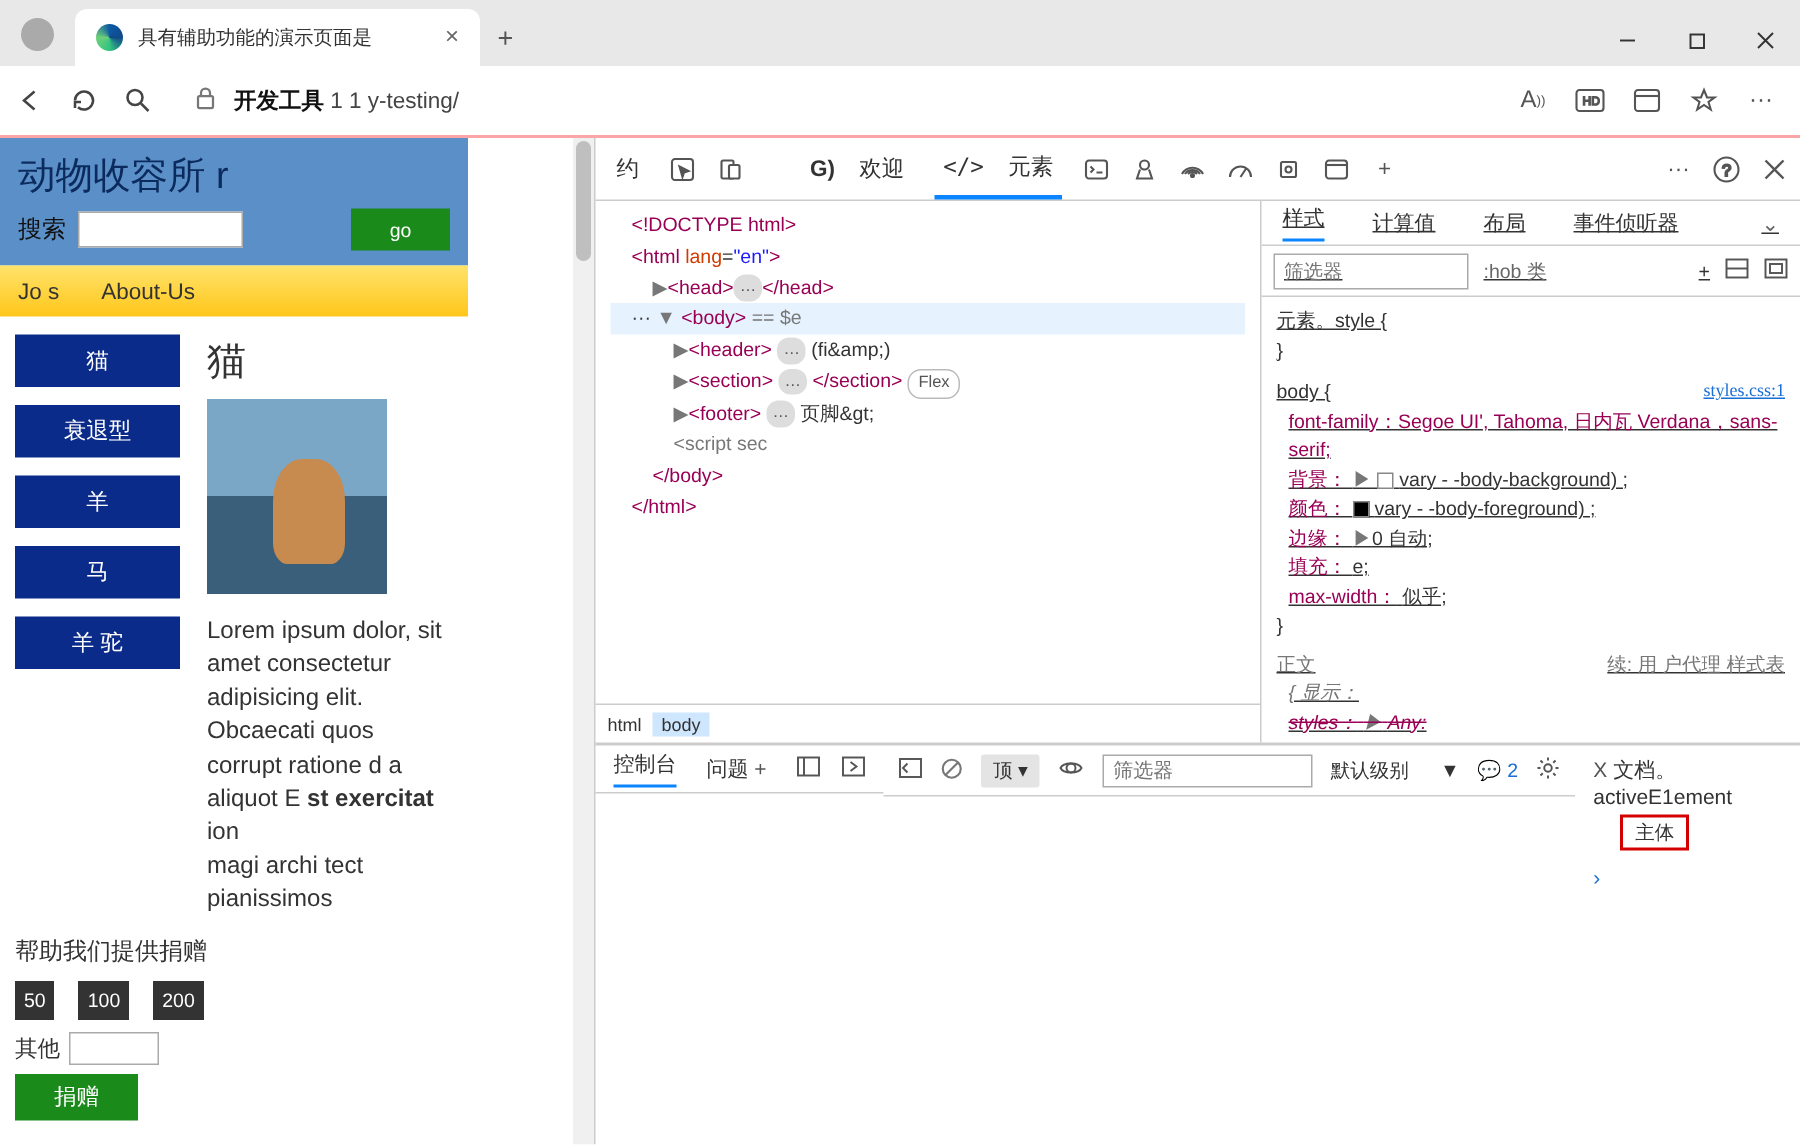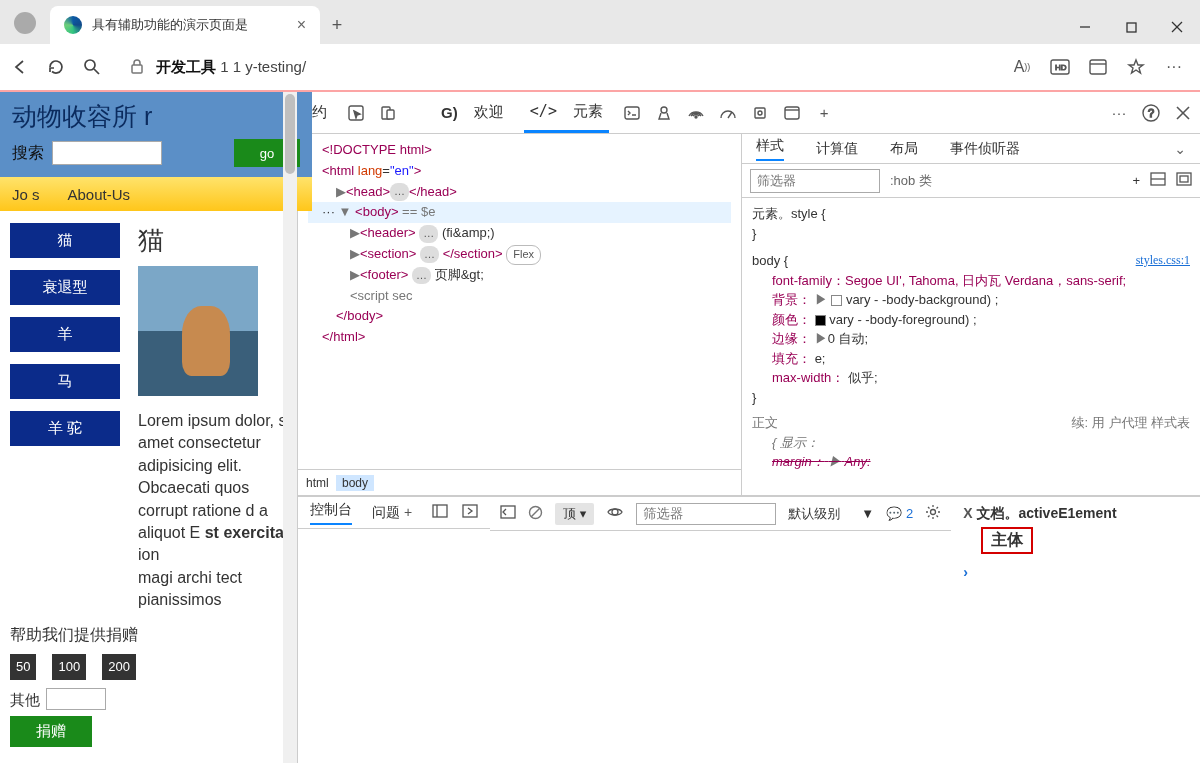--- a/index.html
+++ b/index.html
@@ -12,21 +12,21 @@
 .tab-plus { width:34px;height:38px;display:flex;align-items:center;justify-content:center;color:#555;font-size:18px; }
 .win-ctrl { margin-left:auto;display:flex;gap:0; }
 .win-btn { width:46px;height:34px;display:flex;align-items:center;justify-content:center;color:#333;font-size:13px; }
 .toolbar { height:48px; display:flex; align-items:center; padding:0 10px; gap:16px; border-bottom:2px solid #fca5a5; background:#fff; }
 .t-ic { width:20px;height:20px;display:flex;align-items:center;justify-content:center;color:#555;font-size:16px;stroke:#555; }
 .omni { flex:1;display:flex;align-items:center;gap:12px;padding:0 12px;height:34px;border-radius:17px;font-size:15px;color:#444; }
 .omni .lock { color:#777; }
 .omni b { color:#111;font-weight:600; }
 .tb-right { display:flex;gap:18px;margin-right:6px; }
 .workspace { height:671px; display:flex; }
-.page-col { width:297px; position:relative; background:#fff; }
+.page-col { width:396px; position:relative; background:#fff; }
 .page-scroll { position:absolute; right:0; top:0; bottom:0; width:14px; background:#f0f0f0; }
 .thumb { position:absolute; right:2px; top:2px; width:10px; height:80px; background:#bfbfbf; border-radius:5px; }
 .page { width:312px; }
 .hero { background:#5b8fc7; padding:8px 12px 10px; }
 .hero h1 { font-size:25px; color:#0b2b5e; font-weight:400; }
 .srch-row { display:flex; align-items:center; gap:8px; margin-top:6px; }
 .srch-row span { color:#111; font-size:16px; }
 .srch-row input { width:110px; height:24px; border:1px solid #aaa; background:#fff; }
 .go { background:#1a8a1a;color:#fff;border:none;width:66px;height:28px;margin-left:auto;font-size:13px; }
 .nav { height:40px; background:linear-gradient(#ffd63a,#ff9900); display:flex; align-items:center; gap:20px; padding:0 14px; font-size:17px; }
@@ -63,51 +63,51 @@
 .tag-p { color:#905; }
 .tag-a { color:#d13a00; }
 .tag-v { color:#1a1aff; }
 .dots { display:inline-block;background:#ddd;border-radius:8px;padding:0 4px;color:#555;font-size:11px;vertical-align:middle; }
 .flex-b { display:inline-block;border:1px solid #bbb;border-radius:9px;padding:0 6px;font-size:11px;color:#555; }
 .tri { color:#777; }
 .sel-row { background:#e6f3ff; }
 .dollar { color:#777; }
 .crumb { height:26px; border-top:1px solid #ccc; padding:2px 8px; font-size:12px; display:flex; align-items:center; gap:2px; }
 .crumb .bsel { background:#cfe6ff; padding:1px 6px; }
-.styles-col { flex:1; display:flex; flex-direction:column; }
+.styles-col { flex:1; display:flex; flex-direction:column;text-decoration:underline; }
 .st-tabs { height:30px; display:flex; align-items:center; gap:32px; padding:0 14px; border-bottom:1px solid #ccc; font-size:14px; }
 .st-tabs span.on { border-bottom:2px solid #0a84ff; padding-bottom:4px; }
 .st-tabs .chev { margin-left:auto; color:#666; }
 .st-filter { height:34px; display:flex; align-items:center; gap:10px; padding:0 8px; border-bottom:1px solid #ccc; font-size:13px; }
 .st-filter input { width:130px;height:24px;border:1px solid #aaa;padding:0 6px;font-size:13px; }
 .hob { color:#666; }
 .st-body { flex:1; padding:6px 10px; font-family:Consolas,monospace; font-size:13px; line-height:1.5; overflow:hidden; }
 .st-body .sel { color:#333; }
-.st-body .prop { margin-left:20px; color:#905; }
+.st-body .prop { margin-left:8px; color:#905; }
 .st-body .val { color:#333; }
 .link { float:right; color:#1a6fd6; text-decoration:underline; font-family:"Segoe UI"; font-size:12px; }
 .swatch { display:inline-block;width:11px;height:11px;border:1px solid #888;vertical-align:middle; }
 .swatch.bk { background:#000; }
 .ua { color:#777; display:flex; justify-content:space-between; margin-top:6px; }
 .strike { color:#aaa; text-decoration:line-through; font-style:italic; }
 .console { border-top:2px solid #ccc; display:flex; flex-direction:row; height:268px; }
 .c-tabs { height:32px; display:flex; align-items:center; gap:20px; padding:0 12px; font-size:14px; border-bottom:1px solid #ccc; }
 .c-tabs span.on { border-bottom:2px solid #0a84ff; padding-bottom:4px; }
 .c-tabs .plus { color:#555; }
 .c-tabs .ric { margin-left:auto; display:flex; gap:14px; color:#555; }
 .c-tools { height:34px; display:flex; align-items:center; gap:12px; padding:0 10px; border-bottom:1px solid #ccc; font-size:13px; }
 .c-tools input { width:140px;height:22px;border:1px solid #aaa;padding:0 6px; }
 .top-sel { background:#e4e4e4;padding:2px 8px;border-radius:2px; }
 .lvl { display:flex;align-items:center;gap:21px; }
 .bubble { color:#1a6fd6; }
 .gear-r { margin-left:auto; }
-.c-out { flex:1; padding:8px 12px; font-family:Consolas,monospace; font-size:14px;font-weight:bold; }
+.c-out { flex:1; padding:8px 12px; font-family:Consolas,monospace; font-size:14px; }
 .c-out .line1 { color:#333; }
 .c-out .xmark { color:#555; margin-right:4px; }
-.res-box { display:inline-block; border:2px solid #d40000; padding:1px 8px; font-size:16px; margin:4px 0 0 18px; font-family:"Segoe UI"; }
+.res-box { display:inline-block; border:2px solid #d40000; padding:1px 8px; font-size:13px; margin:4px 0 0 18px; font-family:"Segoe UI"; }
 .prompt { color:#1a6fd6; margin-top:10px; }
 svg { overflow:visible; }
 </style>
 </head>
 <body>
 
 <div class="titlebar">
   <div class="avatar"></div>
   <div class="tab">
     <div class="edge-ic"></div>
@@ -362,21 +362,21 @@
           <div class="prop"><span>颜色：</span> <span class="swatch bk"></span> <span class="val">vary - -body-foreground) ;</span></div>
           <div class="prop"><span>边缘：</span> <span class="tri">▶</span><span class="val">0 自动;</span></div>
           <div class="prop"><span>填充：</span> <span class="val">e;</span></div>
           <div class="prop"><span>max-width：</span> <span class="val">似乎;</span></div>
           <div>}</div>
           <div class="ua">
               <span>正文</span>
               <span>续: 用 户代理 样式表</span>
             </div>
           <div class="prop" style="font-style:italic;color:#777">{ 显示：</div>
-          <div class="prop strike"><span>margin：</span> <span class="tri">▶</span> <span>Any:</span></div>
+          <div class="prop strike"><span>styles：</span> <span class="tri">▶</span> <span>Any:</span></div>
         </div>
       </div>
     </div>
 
     <div class="console">
       <div class="c-tabs">
         <span class="on">控制台</span>
         <span><span>问题</span> <span class="plus">+</span></span>
         <div class="ric">
           <span><svg width="16" height="14" fill="none" stroke="#555" stroke-width="1.3">

